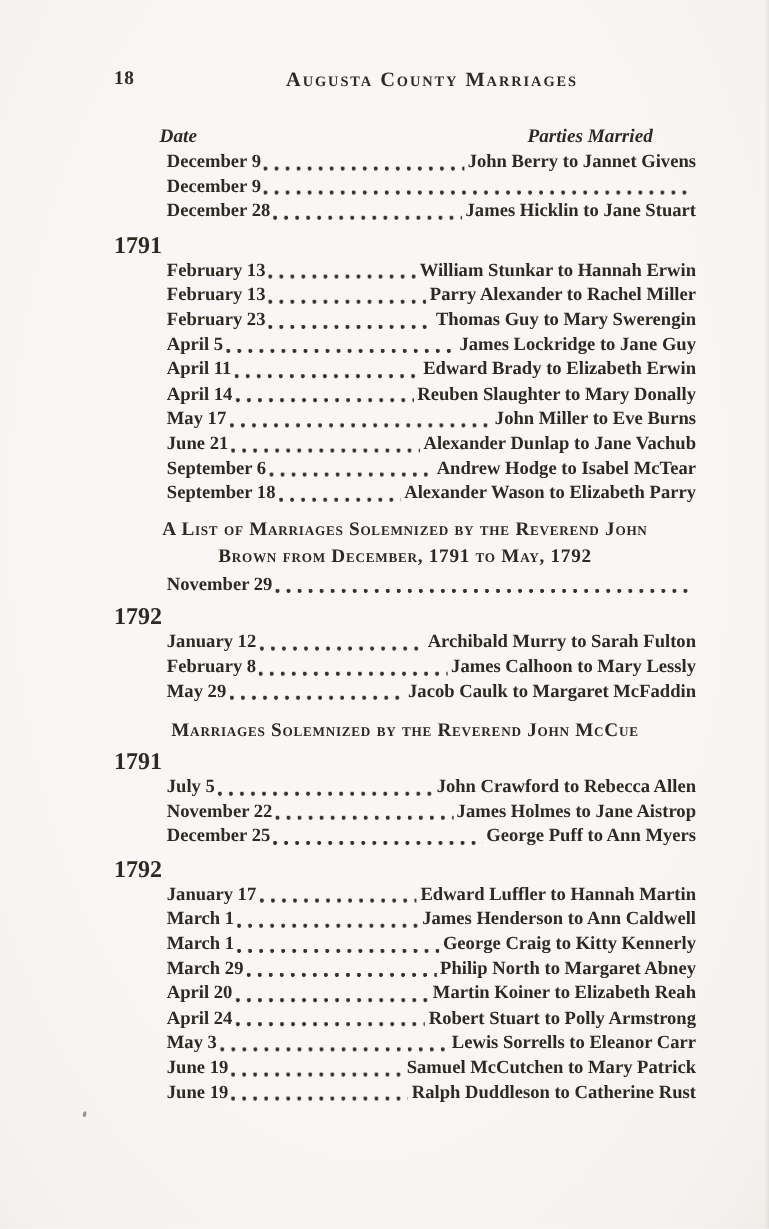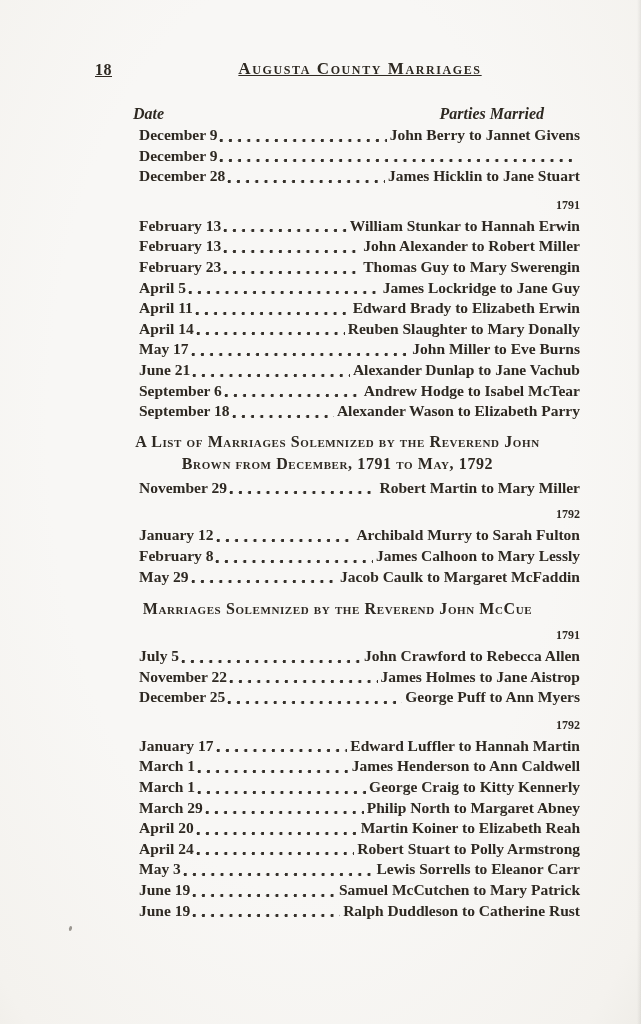--- a/index.html
+++ b/index.html
@@ -15,24 +15,23 @@
     position: absolute; inset: 0;
     background: radial-gradient(ellipse at 48% 42%, #f8f7f5 55%, #f4f2ee 92%, #efede8 100%);
   }
   .content {
     position: absolute;
     left: 95px; top: 57px;
     width: 485px;
   }
   .header-row {
     display: flex;
-    align-items: flex-end;
+    align-items: flex-start;
     height: 22px;
     margin-bottom: 24px;
-    text-decoration: underline;
   }
   .page-number {
     font-size: 16px;
     font-weight: 700;
     letter-spacing: 0.5px;
   }
   .running-title {
     flex: 1;
     text-align: center;
     position: relative;
@@ -68,22 +67,22 @@
     flex: 1 1 auto;
     min-width: 10px;
     align-self: flex-end;
     height: 5px;
     margin: 0 3px 3px 2px;
     background-image: radial-gradient(circle at 2.2px 2.4px, #35302a 1.45px, rgba(0,0,0,0) 1.9px);
     background-size: 9.2px 5px;
     background-repeat: repeat-x;
   }
   .year-heading {
-    text-align: right;
-    font-size: 12px;
+    text-align: left;
+    font-size: 20px;
     font-weight: 700;
     line-height: 21px;
     margin-top: 7px;
     font-family: Liberation Serif, serif;
   }
   .year-first { margin-top: 8px; }
   .section-heading {
     text-align: center;
     font-variant: small-caps;
     font-weight: 700;
@@ -152,21 +151,21 @@
 
     <div>
       <div class="row">
         <span class="date">February 13</span>
         <span class="leader"></span>
         <span class="parties">William Stunkar to Hannah Erwin</span>
       </div>
       <div class="row">
         <span class="date">February 13</span>
         <span class="leader"></span>
-        <span class="parties">John Alexander to Robert Miller</span>
+        <span class="parties">Parry Alexander to Rachel Miller</span>
       </div>
       <div class="row">
         <span class="date">February 23</span>
         <span class="leader"></span>
         <span class="parties">Thomas Guy to Mary Swerengin</span>
       </div>
       <div class="row">
         <span class="date">April 5</span>
         <span class="leader"></span>
         <span class="parties">James Lockridge to Jane Guy</span>
@@ -205,21 +204,20 @@
 
     <div class="section-heading brown-heading">
       <div>A List of Marriages Solemnized by the Reverend John</div>
       <div>Brown from December, 1791 to May, 1792</div>
     </div>
 
     <div class="brown-rows">
       <div class="row">
         <span class="date">November 29</span>
         <span class="leader"></span>
-        <span class="parties">Robert Martin to Mary Miller</span>
       </div>
     </div>
 
     <div class="year-heading y1792-brown">1792</div>
 
     <div>
       <div class="row">
         <span class="date">January 12</span>
         <span class="leader"></span>
         <span class="parties">Archibald Murry to Sarah Fulton</span>

